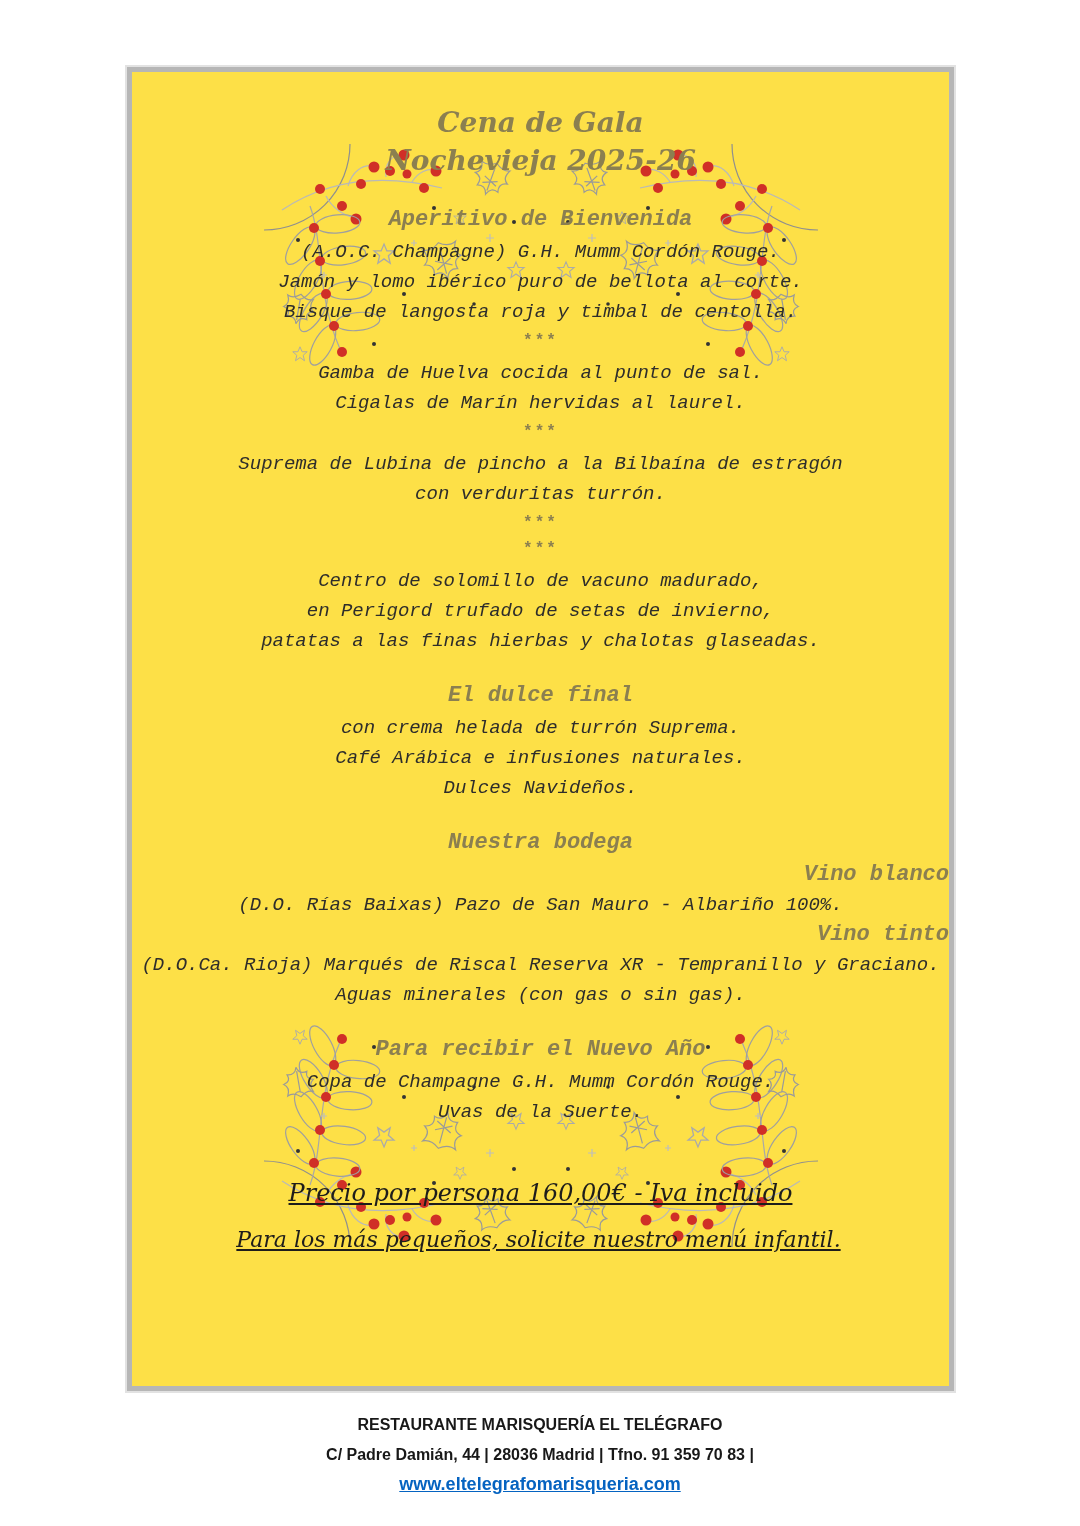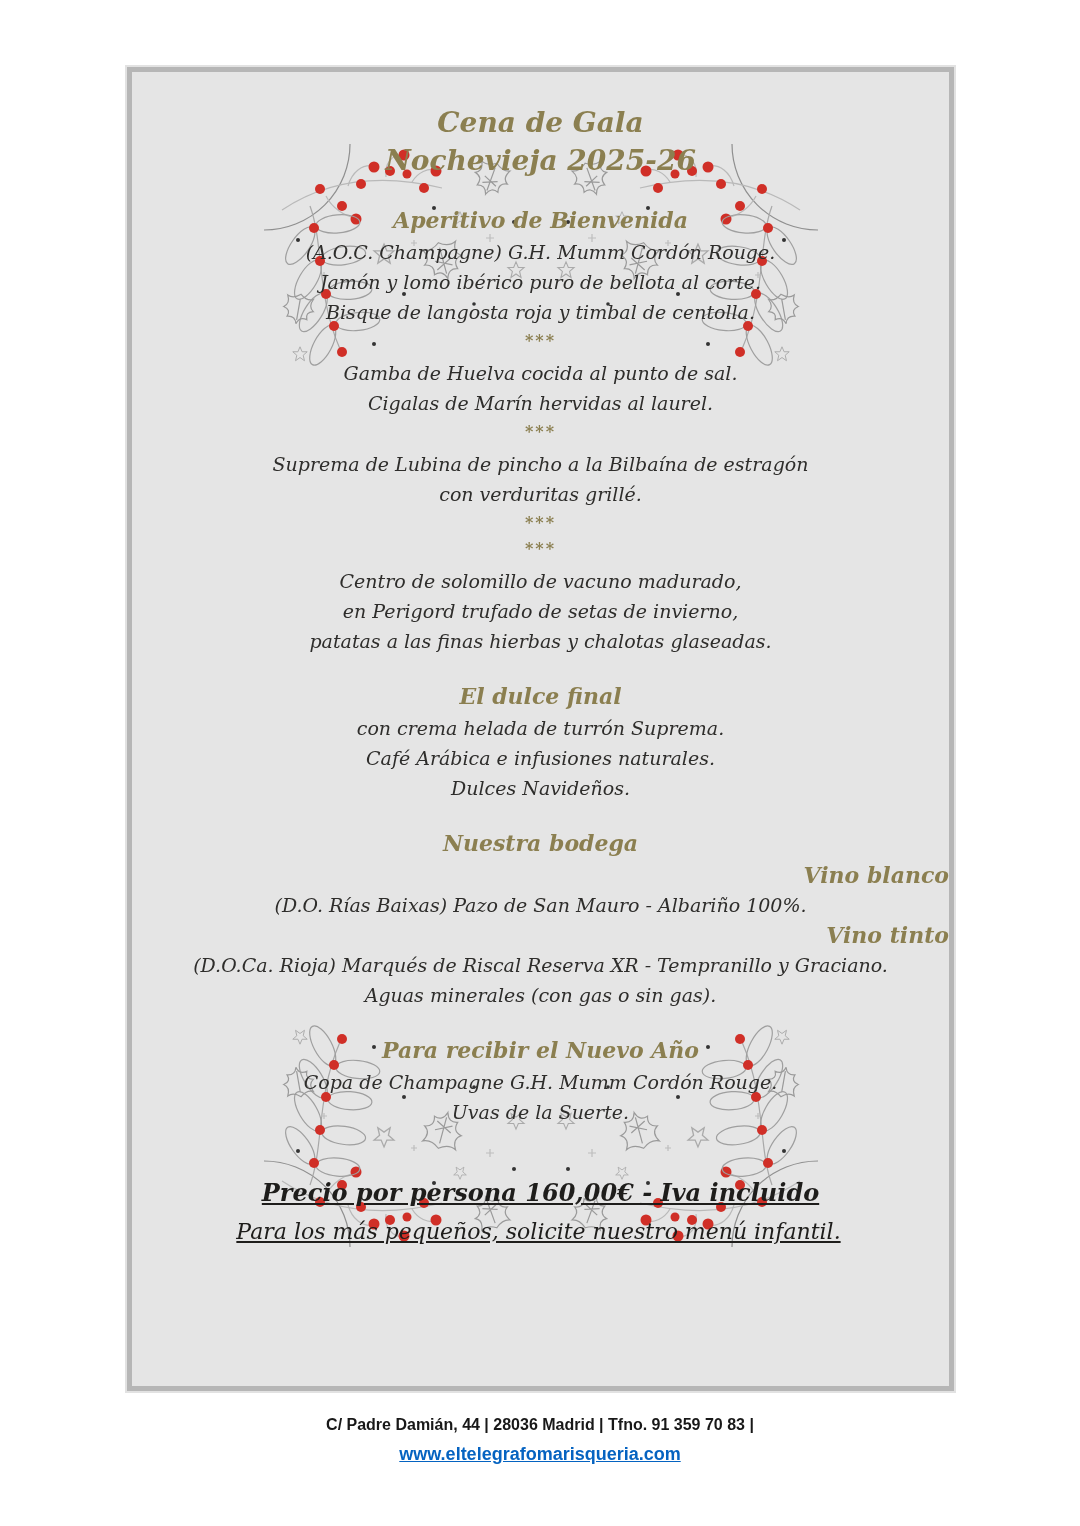--- a/index.html
+++ b/index.html
@@ -7,36 +7,36 @@
   body {
     width:1080px; height:1526px; position:relative;
     background:#ffffff;
     font-family:"DejaVu Serif", serif;
     overflow:hidden;
   }
   .frame {
     position:absolute; left:127px; top:67px; width:827px; height:1324px;
     border:5px solid #b6b6b6;
     outline:2px solid #e2e2e2;
-    background:#e5e5e5;
+    background:#fde047;
   }
   .content {
     position:relative; z-index:2;
     width:100%; height:100%;
     text-align:center;
     color:var(--text,#2e2d2b);
     padding-top:32px;
   }
   .title-line {
     font-size:28px; line-height:38px;
     font-weight:bold; font-style:italic;
     color:var(--gold,#857a4e);
     margin:0;
   }
-  .section { margin:0; }
+  .section { margin:0;font-family:Liberation Mono, monospace; }
   .section h3 {
     font-size:22px; line-height:30px;
     font-weight:bold; font-style:italic;
     color:var(--gold,#8b7f50);
     margin:25px 0 2px 0;
   }
   p.dish {
     font-size:19px; line-height:30px;
     font-style:italic; margin:0;
     color:var(--text,#2e2d2b);
@@ -51,23 +51,23 @@
   p.sub {
     font-size:22px; line-height:30px;
     font-weight:bold; font-style:italic;
     color:var(--gold,#8b7f50);
     margin:0;
     text-align:right;
   }
   .price-block { margin-top:50px; }
   .price-main {
     font-size:24px; line-height:32px;
-    font-weight:bold; font-style:italic;
+    font-weight:normal; font-style:italic;
     text-decoration:underline;
-    margin:8px;
+    margin:16px;
     color:#1e1d1b;
   }
   .price-kids {
     font-size:22px; line-height:30px;
     font-style:italic;
     text-decoration:underline;
     margin:2px 4px 0 0;
     color:#1e1d1b;
   }
   .page-footer {
@@ -208,21 +208,21 @@
           <p class="dish">(A.O.C. Champagne) G.H. Mumm Cordón Rouge.</p>
           <p class="dish">Jamón y lomo ibérico puro de bellota al corte.</p>
         </div>
         <div class="section">
           <p class="dish">Bisque de langosta roja y timbal de centolla.</p>
           <p class="sep">***</p>
           <p class="dish">Gamba de Huelva cocida al punto de sal.</p>
           <p class="dish">Cigalas de Marín hervidas al laurel.</p>
           <p class="sep">***</p>
           <p class="dish">Suprema de Lubina de pincho a la Bilbaína de estragón</p>
-          <p class="dish">con verduritas grillé.</p>
+          <p class="dish">con verduritas turrón.</p>
           <p class="sep">***</p>
           <p class="sep">***</p>
           <p class="dish">Centro de solomillo de vacuno madurado,</p>
           <p class="dish">en Perigord trufado de setas de invierno,</p>
           <p class="dish">patatas a las finas hierbas y chalotas glaseadas.</p>
         </div>
         <div class="section">
           <h3>El dulce final</h3>
           <p class="dish">con crema helada de turrón Suprema.</p>
           <p class="dish">Café Arábica e infusiones naturales.</p>
@@ -244,15 +244,16 @@
       </div>
 
     <div class="price-block">
       <p class="price-main">Precio por persona 160,00€ - Iva incluido</p>
       <p class="price-kids">Para los más pequeños, solicite nuestro menú infantil.</p>
     </div>
   </div>
 </div>
 
 <div class="page-footer">
+  <p class="footer-line">RESTAURANTE MARISQUERÍA EL TELÉGRAFO</p>
   <p class="footer-line">C/ Padre Damián, 44 | 28036 Madrid | Tfno. 91 359 70 83 |</p>
   <a class="footer-link">www.eltelegrafomarisqueria.com</a>
 </div>
 
 </body></html>

